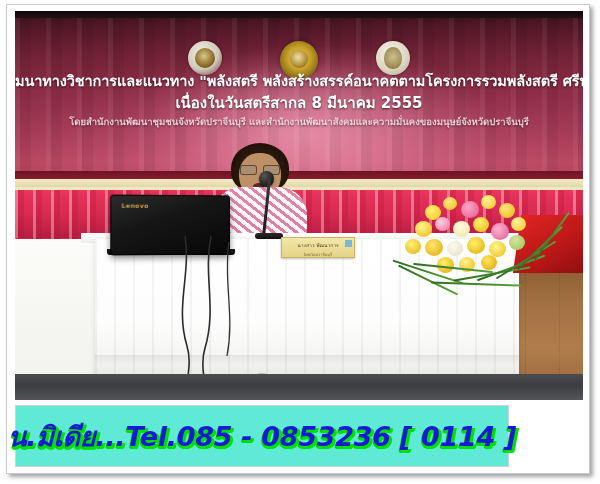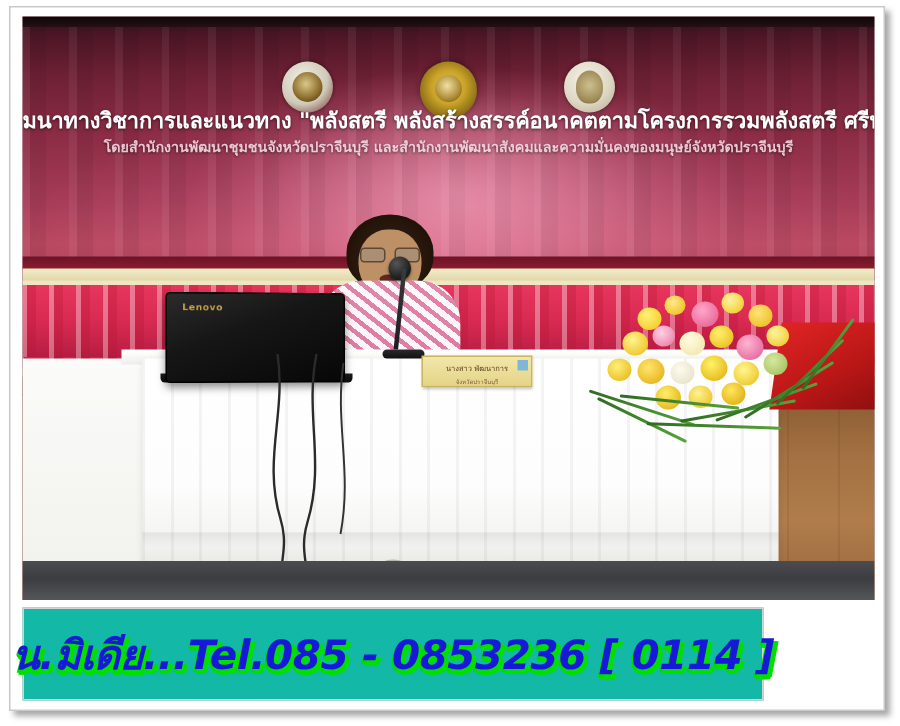--- a/index.html
+++ b/index.html
@@ -306,21 +306,21 @@
     position:absolute;left:126px;top:28px;width:72px;height:58px;
     background:linear-gradient(150deg,#e02424 0%,#b81616 60%,#8f0f0f 100%);
     transform:skewX(-8deg);
   }
 
   
   .caption{
     position:absolute;
     left:8px; top:400px;
     width:494px; height:62px;
-    background:#14b8a6;
+    background:#5eead4;
     border:1px solid #d2d2d2;
     box-sizing:border-box;
     display:flex;align-items:center;justify-content:center;
   }
   .caption-text{
     font-family:"DejaVu Sans","Liberation Sans",sans-serif;
     font-size:27px;
     font-weight:bold;
     font-style:italic;
     color:#1818d8;
@@ -355,20 +355,21 @@
       <div class="banner-glow"></div>
 
       <div class="emblems">
         <div class="emblem e1"></div>
         <div class="emblem e2"></div>
         <div class="emblem e3"></div>
       </div>
 
       <div class="banner-text">
         <div class="bt-l1">มนาทางวิชาการและแนวทาง "พลังสตรี พลังสร้างสรรค์อนาคตตามโครงการรวมพลังสตรี ศรีปราจีน</div>
+        <div class="bt-l2">เนื่องในวันสตรีสากล 8 มีนาคม 2555</div>
         <div class="bt-l4">โดยสำนักงานพัฒนาชุมชนจังหวัดปราจีนบุรี และสำนักงานพัฒนาสังคมและความมั่นคงของมนุษย์จังหวัดปราจีนบุรี</div>
       </div>
     </div>
 
     <div class="dark-band"></div>
     <div class="cream-band"></div>
     <div class="red-skirt"></div>
 
     <div class="person">
       <div class="hair"></div>

